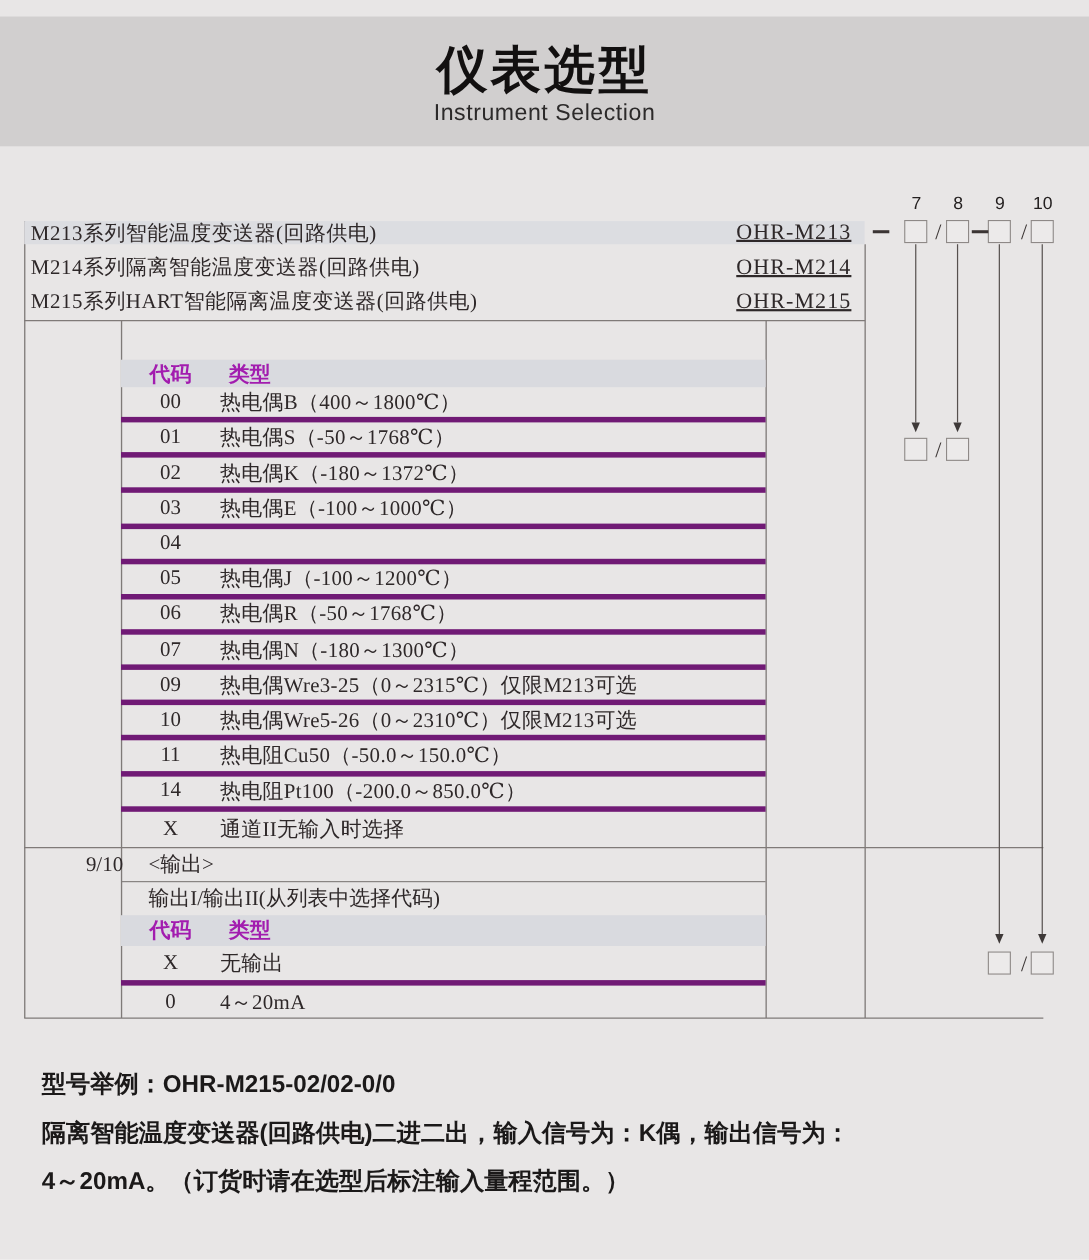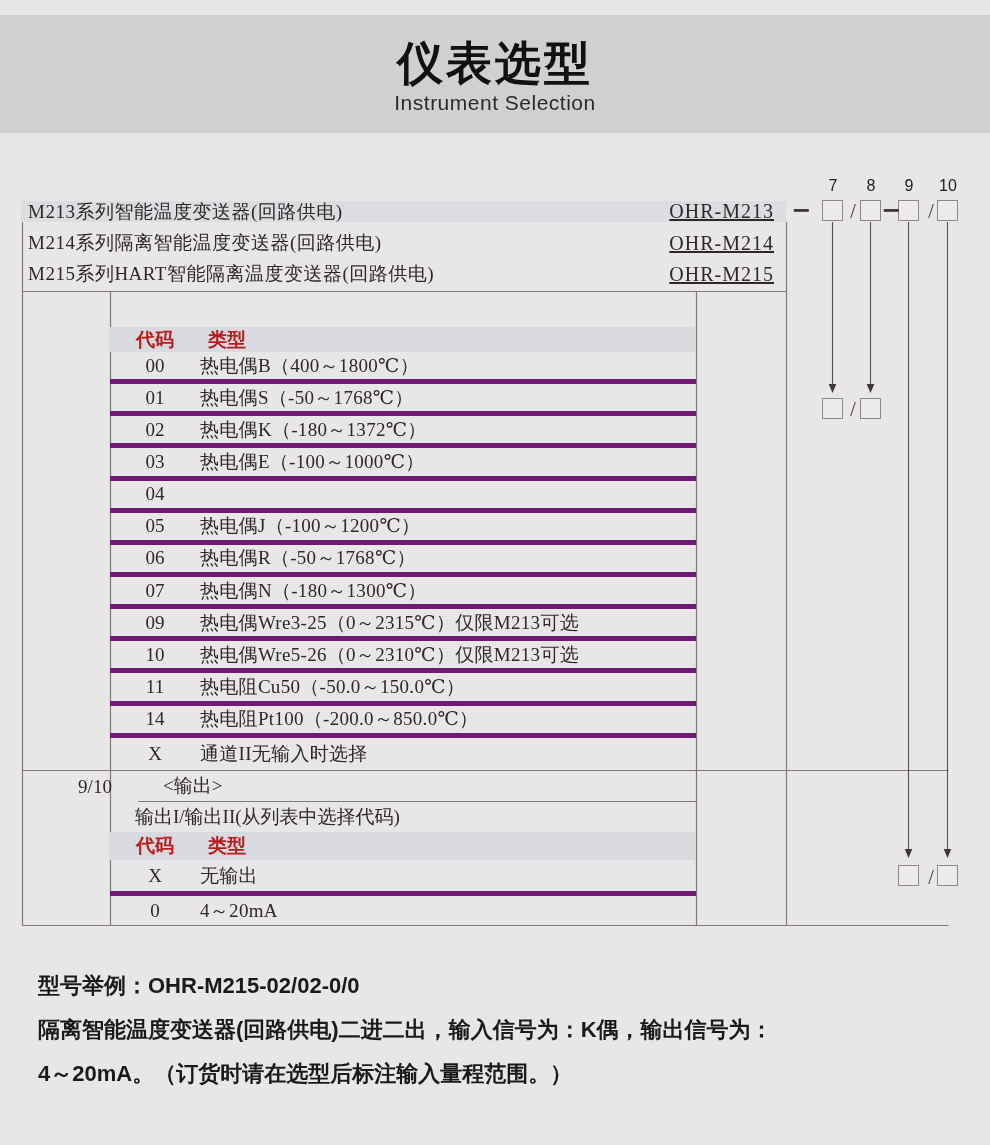--- a/index.html
+++ b/index.html
@@ -27,42 +27,42 @@
   .pmodel { font-size:20px; padding-right:12px; letter-spacing:1px;text-decoration:underline; }
 
   
   .posnum { position:absolute; top:176px; width:20px; height:20px; text-align:center; font-family:"Liberation Sans","DejaVu Sans",sans-serif; font-size:16px; color:#242020; line-height:20px; }
   .cbox { position:absolute; width:21px; height:21px; box-sizing:border-box; border:1.5px solid #8e8987; background:#eceaea; }
   .sym { position:absolute; width:20px; height:22px; display:flex; align-items:center; justify-content:center; color:#3b3534; }
   .sym.dash { font-size:24px; font-weight:700; font-family:"DejaVu Sans","Liberation Sans",sans-serif; }
   .sym.slash { font-size:20px; }
 
   
-  .band { position:absolute; left:110px; width:586px; background:#d9dadf; display:flex; align-items:center; font-weight:700; font-size:19px; color:#b91c1c; }
+  .band { position:absolute; left:110px; width:586px; background:#d9dadf; display:flex; align-items:center; font-weight:700; font-size:19px; color:#a21caf; }
   .band .code-h { width:90px; text-align:center; }
   .band .type-h { margin-left:8px; }
   .band1 { top:327px; height:25px; }
   .band2 { top:832px; height:28px; }
 
   
   .rows { position:absolute; left:110px; width:586px; }
   .irows { top:352px; height:418px; }
   .orows { top:860px; height:65px; }
   .trow { display:flex; align-items:center; box-sizing:border-box; border-bottom:5px solid #701a75; font-size:19px; }
   .trow:last-child { border-bottom:none; }
   .irows > div { height:32.15px; }
   .orows > div:nth-of-type(1) { height:36px; }
   .orows > div:nth-of-type(2) { height:29px; }
   .tcode { width:90px; text-align:center; }
   .ttype { white-space:nowrap; letter-spacing:0.3px; }
 
   
   .subrows { position:absolute; left:110px; top:770px; width:586px; }
   .subrow { display:flex; align-items:center; box-sizing:border-box; padding-left:25px; font-size:19px; }
-  .subrow1 { height:32px; border-bottom:1px solid #7f7a78;margin-left:28px; }
+  .subrow1 { height:32px; border-bottom:1px solid #7f7a78; }
   .subrow2 { height:30px; }
   .rowlabel { position:absolute; left:22px; top:772px; width:88px; height:30px; display:flex; align-items:center; justify-content:center; font-size:19px;padding-left:29px; }
 
   
   .fline { position:absolute; left:38px; height:32px; font-family:"Liberation Sans","DejaVu Sans",sans-serif; font-weight:700; font-size:22px; color:#1b1919; white-space:nowrap; line-height:32px; }
   .fline1 { top:970px; }
   .fline2 { top:1014px; }
   .fline3 { top:1058px;text-align:center; }
 </style>
 </head>

